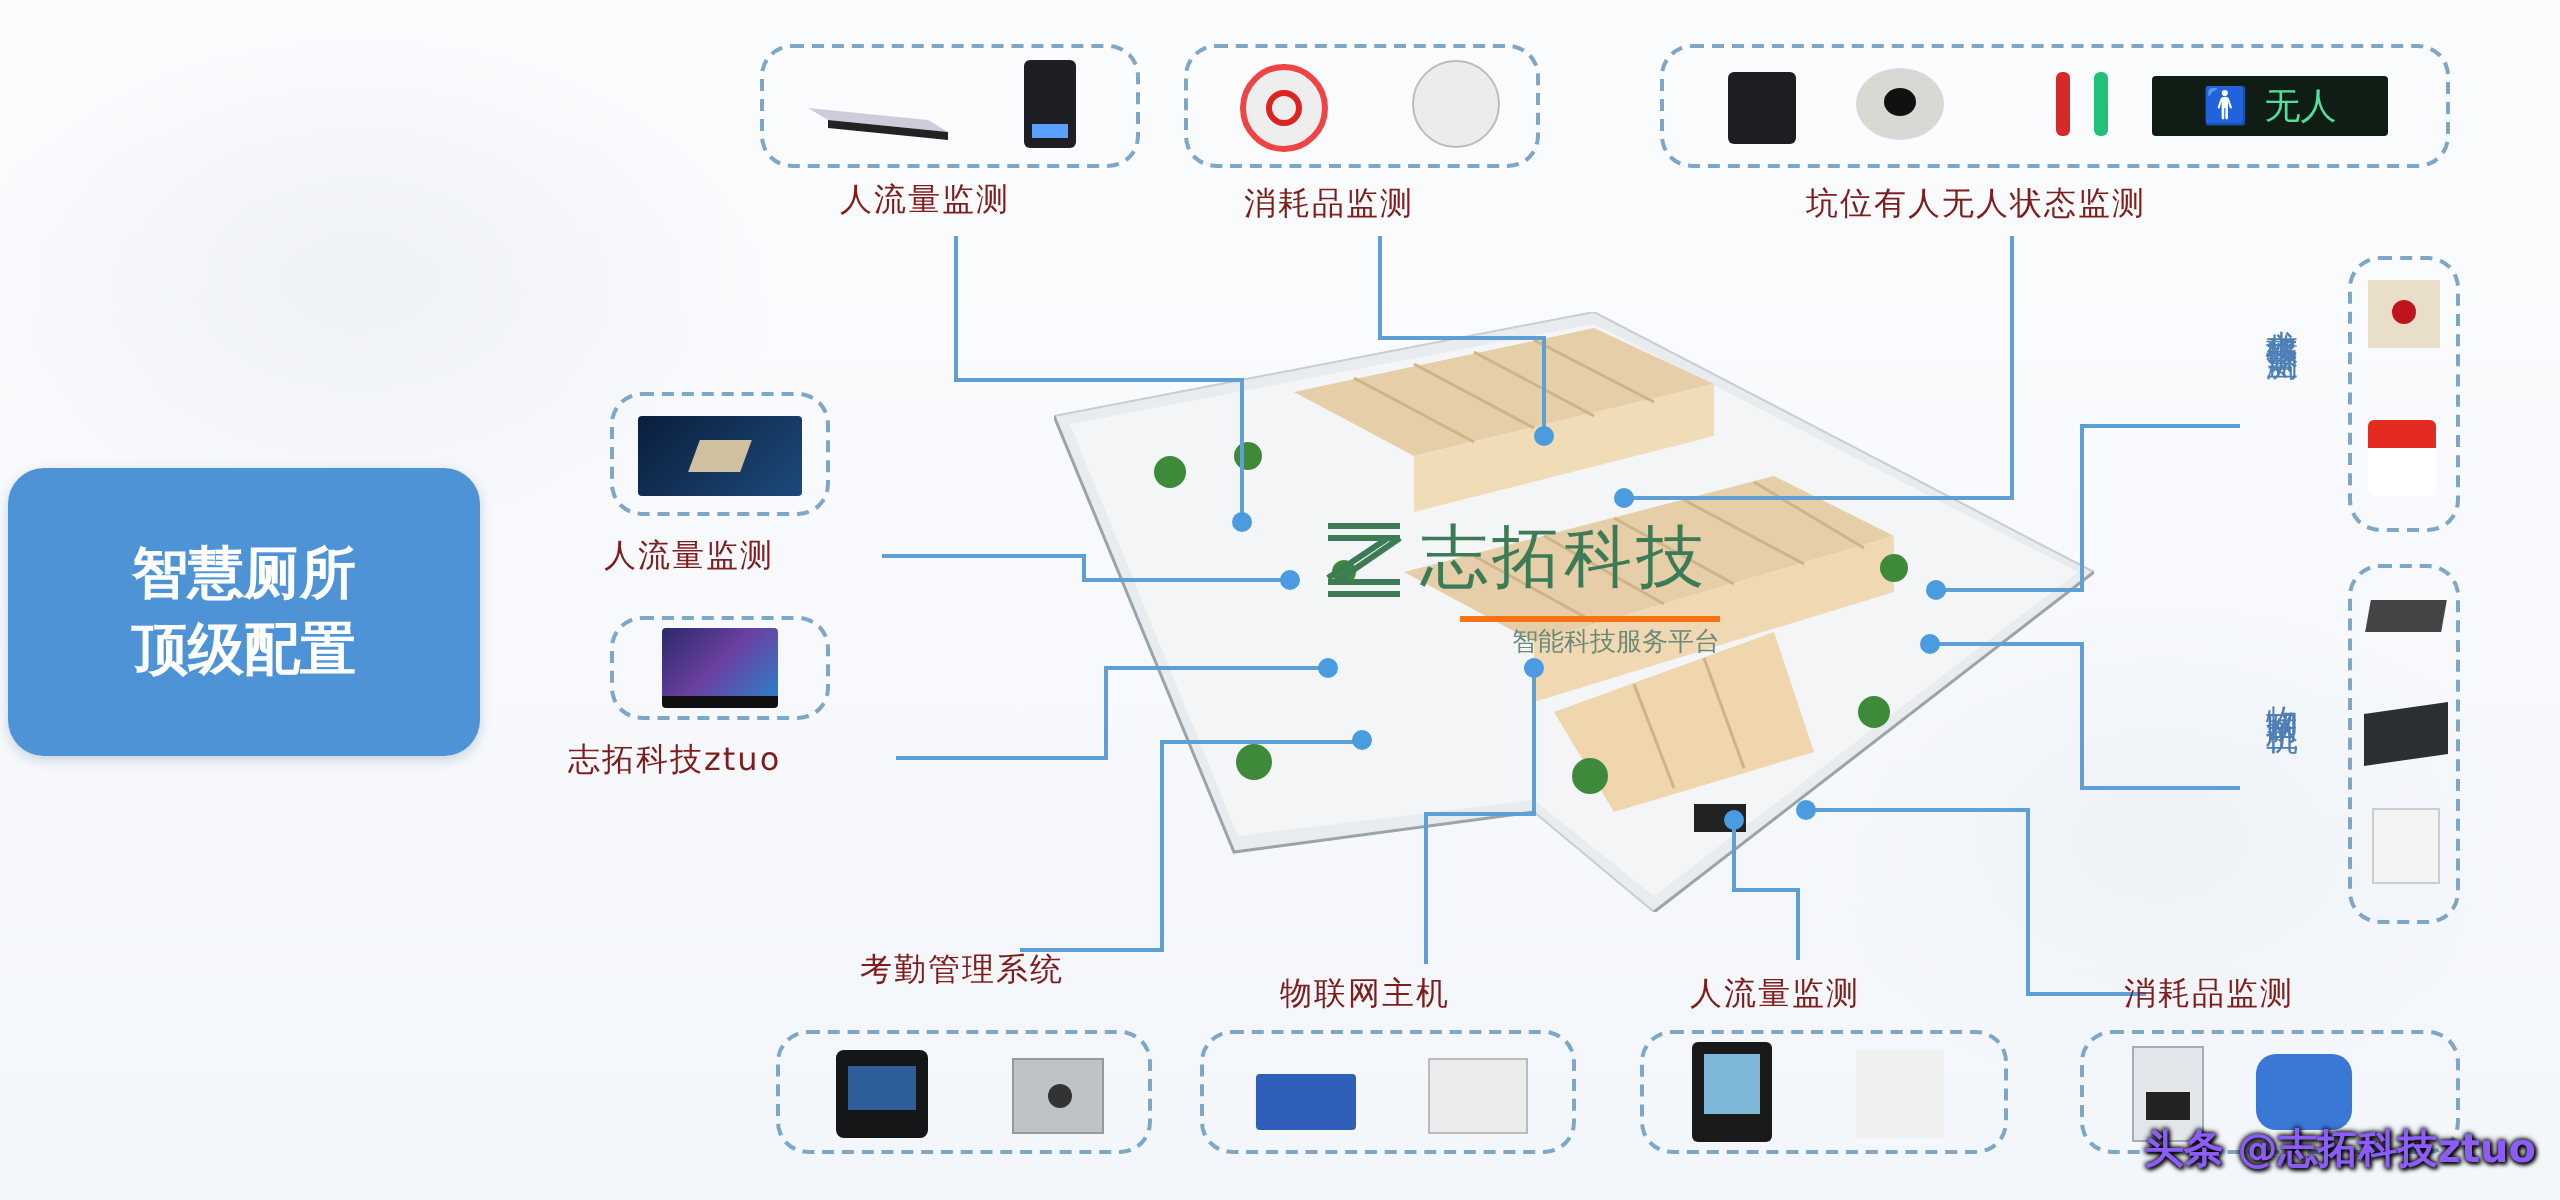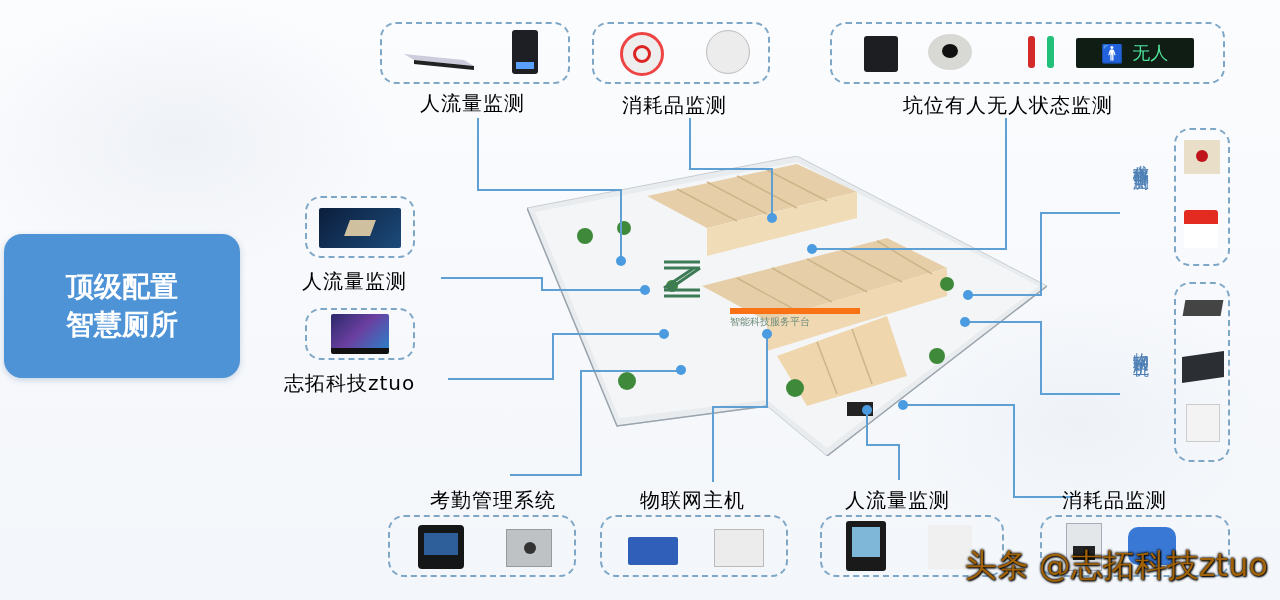--- a/index.html
+++ b/index.html
@@ -7,43 +7,43 @@
   body { position: relative; font-family: "DejaVu Sans", "Liberation Sans", sans-serif; }
   .bg-map { position: absolute; inset: 0; background:
       radial-gradient(ellipse 300px 200px at 180px 140px, #eef1f6 0%, transparent 70%),
       radial-gradient(ellipse 260px 180px at 1080px 420px, #eef2f7 0%, transparent 70%),
       linear-gradient(180deg, #fbfcfe 0%, #f3f6fa 100%); }
   .title-box { position: absolute; left: 4px; top: 234px; width: 236px; height: 144px;
       background: #4e93d6; border-radius: 18px; display: flex; flex-direction: column;
       align-items: center; justify-content: center; color: #fff; font-weight: bold;
       font-size: 28px; line-height: 38px; box-shadow: 0 2px 6px rgba(60,100,150,0.25); }
   .group { position: absolute; border: 2px dashed #7ea7c7; border-radius: 16px; }
-  .label { position: absolute; color: #000000; font-size: 20px; white-space: nowrap; letter-spacing: 1px; }
+  .label { position: absolute; color: #7f1d1d; font-size: 16px; white-space: nowrap; letter-spacing: 1px; }
   .vlabel { position: absolute; color: #4d7fb5; font-size: 16px; writing-mode: vertical-rl; letter-spacing: 2px; }
   .line { position: absolute; background: #5ea0d4; }
   .dot { position: absolute; width: 10px; height: 10px; border-radius: 50%; background: #4a9be0; margin: -5px 0 0 -5px; }
   .dev { position: absolute; }
   .floor { position: absolute; left: 527px; top: 156px; width: 520px; height: 300px; }
   .logo { position: absolute; left: 660px; top: 256px; display: flex; align-items: center; }
   .logo-mark { width: 44px; height: 44px; position: relative; margin-right: 6px; }
   .logo-text { font-size: 34px; color: #3d7a56; letter-spacing: 2px; font-family: "DejaVu Serif", serif; }
-  .logo-sub { position: absolute; left: 730px; top: 308px; font-size: 10px; color: #6b8a78; border-top: 6px solid #f97316; width: 130px; text-align: left; padding-top: 1px; }
-  .watermark { position: absolute; right: 12px; bottom: 12px; color: #a16207; font-size: 32px;
-      text-shadow: 0 0 3px #000, 0 0 2px #000, 1px 1px 2px #000; }
+  .logo-sub { position: absolute; left: 730px; top: 308px; font-size: 13px; color: #6b8a78; border-top: 3px solid #f97316; width: 130px; text-align: right; padding-top: 1px; }
+  .watermark { position: absolute; right: 12px; bottom: 12px; color: #8b5cf6; font-size: 20px;
+      text-shadow: 0 0 3px #000, 0 0 2px #000, 1px 1px 2px #000; font-weight: bold; }
   .status-sign { position: absolute; left: 1076px; top: 38px; width: 118px; height: 30px; background: #0f1d14;
       border-radius: 2px; display: flex; align-items: center; justify-content: center; color: #4fe09a; font-size: 18px; }
 </style>
 </head>
 <body>
 
 <div class="bg-map"></div>
 
 <div class="title-box">
+  <div>智慧厕所</div>
   <div>顶级配置</div>
-  <div>智慧厕所</div>
 </div>
 
 <svg class="floor" viewBox="0 0 520 300">
   <polygon points="0,52 270,0 520,130 300,300 240,250 90,270" fill="#e9ecef" stroke="#c8cdd2"></polygon>
   <polygon points="8,56 270,6 512,130 300,292 240,244 92,262" fill="#f4f5f6"></polygon>
 
   <polygon points="120,40 270,8 330,36 180,72" fill="#e6cfa8"></polygon>
   <polygon points="180,72 330,36 330,62 180,100" fill="#f1dcb8"></polygon>
   <polygon points="175,130 360,82 420,112 240,165" fill="#e6cfa8"></polygon>
   <polygon points="240,165 420,112 420,140 240,195" fill="#f0d9b2"></polygon>
@@ -82,20 +82,21 @@
   <svg class="logo-mark" viewBox="0 0 44 44">
     <g stroke="#3d7a56" stroke-width="3" fill="none">
       <line x1="4" y1="6" x2="40" y2="6"></line>
         <line x1="4" y1="12" x2="40" y2="12"></line>
       <line x1="40" y1="12" x2="8" y2="34"></line>
         <line x1="34" y1="12" x2="4" y2="32"></line>
       <line x1="4" y1="34" x2="40" y2="34"></line>
         <line x1="4" y1="40" x2="40" y2="40"></line>
     </g>
   </svg>
+  <span class="logo-text">志拓科技</span>
 </div>
 <div class="logo-sub">智能科技服务平台</div>
 
 <div class="line" style="left:477px;top:118px;width:2px;height:72px"></div>
 <div class="line" style="left:477px;top:189px;width:145px;height:2px"></div>
 <div class="line" style="left:620px;top:189px;width:2px;height:72px"></div>
 <div class="dot" style="left:621px;top:261px"></div>
 
 <div class="line" style="left:689px;top:118px;width:2px;height:52px"></div>
 <div class="line" style="left:689px;top:168px;width:84px;height:2px"></div>
@@ -199,21 +200,21 @@
     <div style="position:absolute;left:28px;top:12px;width:26px;height:16px;background:#cfc1a0;transform:skewX(-20deg)"></div>
   </div>
 </div>
 <div class="label" style="left:302px;top:268px">人流量监测</div>
 
 <div class="group" style="left:305px;top:308px;width:110px;height:52px">
   <div class="dev" style="left:24px;top:4px;width:58px;height:40px;background:linear-gradient(135deg,#2a2a6a,#6b3fa0,#2d7fc8);border-radius:2px;border-bottom:6px solid #111"></div>
 </div>
 <div class="label" style="left:284px;top:370px">志拓科技ztuo</div>
 
-<div class="label" style="left:430px;top:487px">考勤管理系统</div>
+<div class="label" style="left:430px;top:475px">考勤管理系统</div>
 <div class="group" style="left:388px;top:515px;width:188px;height:62px">
   <div class="dev" style="left:28px;top:8px;width:46px;height:44px;background:#141618;border-radius:4px">
     <div style="position:absolute;left:6px;top:8px;width:34px;height:22px;background:#2e5f9a"></div>
   </div>
   <div class="dev" style="left:116px;top:12px;width:46px;height:38px;background:#bfc2c4;border:1px solid #999">
     <div style="position:absolute;left:17px;top:12px;width:12px;height:12px;border-radius:50%;background:#333"></div>
   </div>
 </div>
 
 <div class="label" style="left:640px;top:487px">物联网主机</div>

